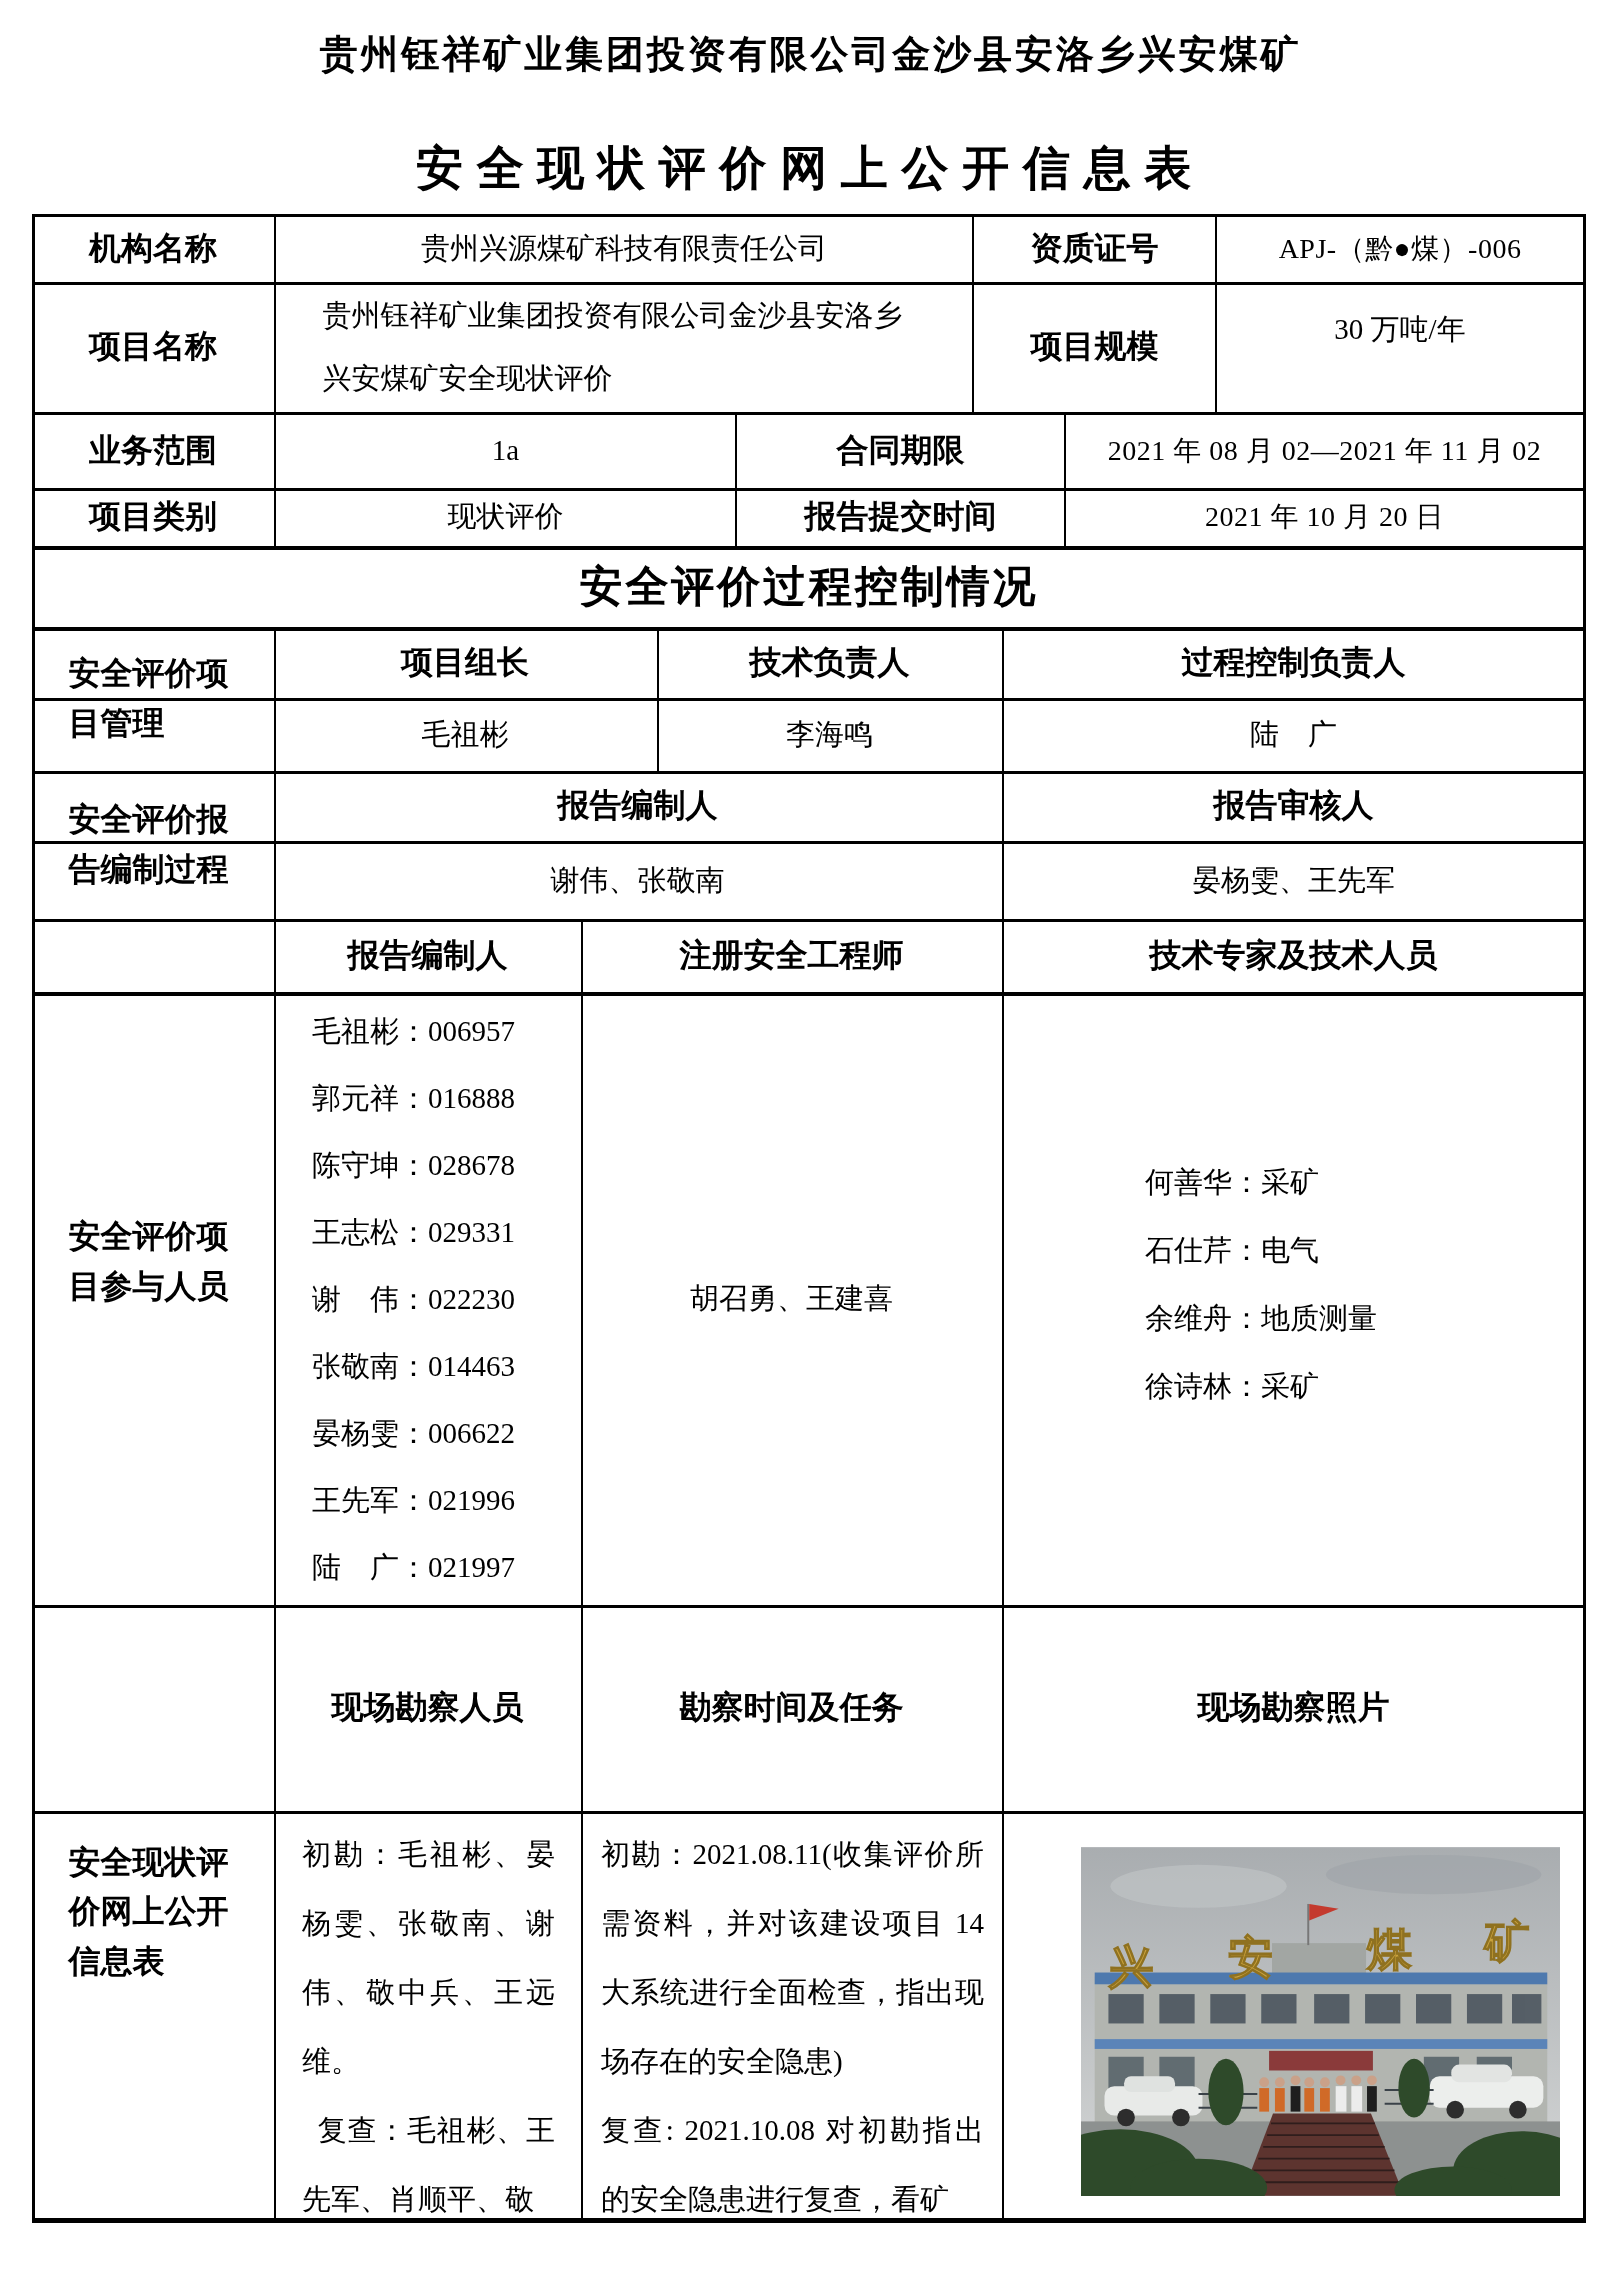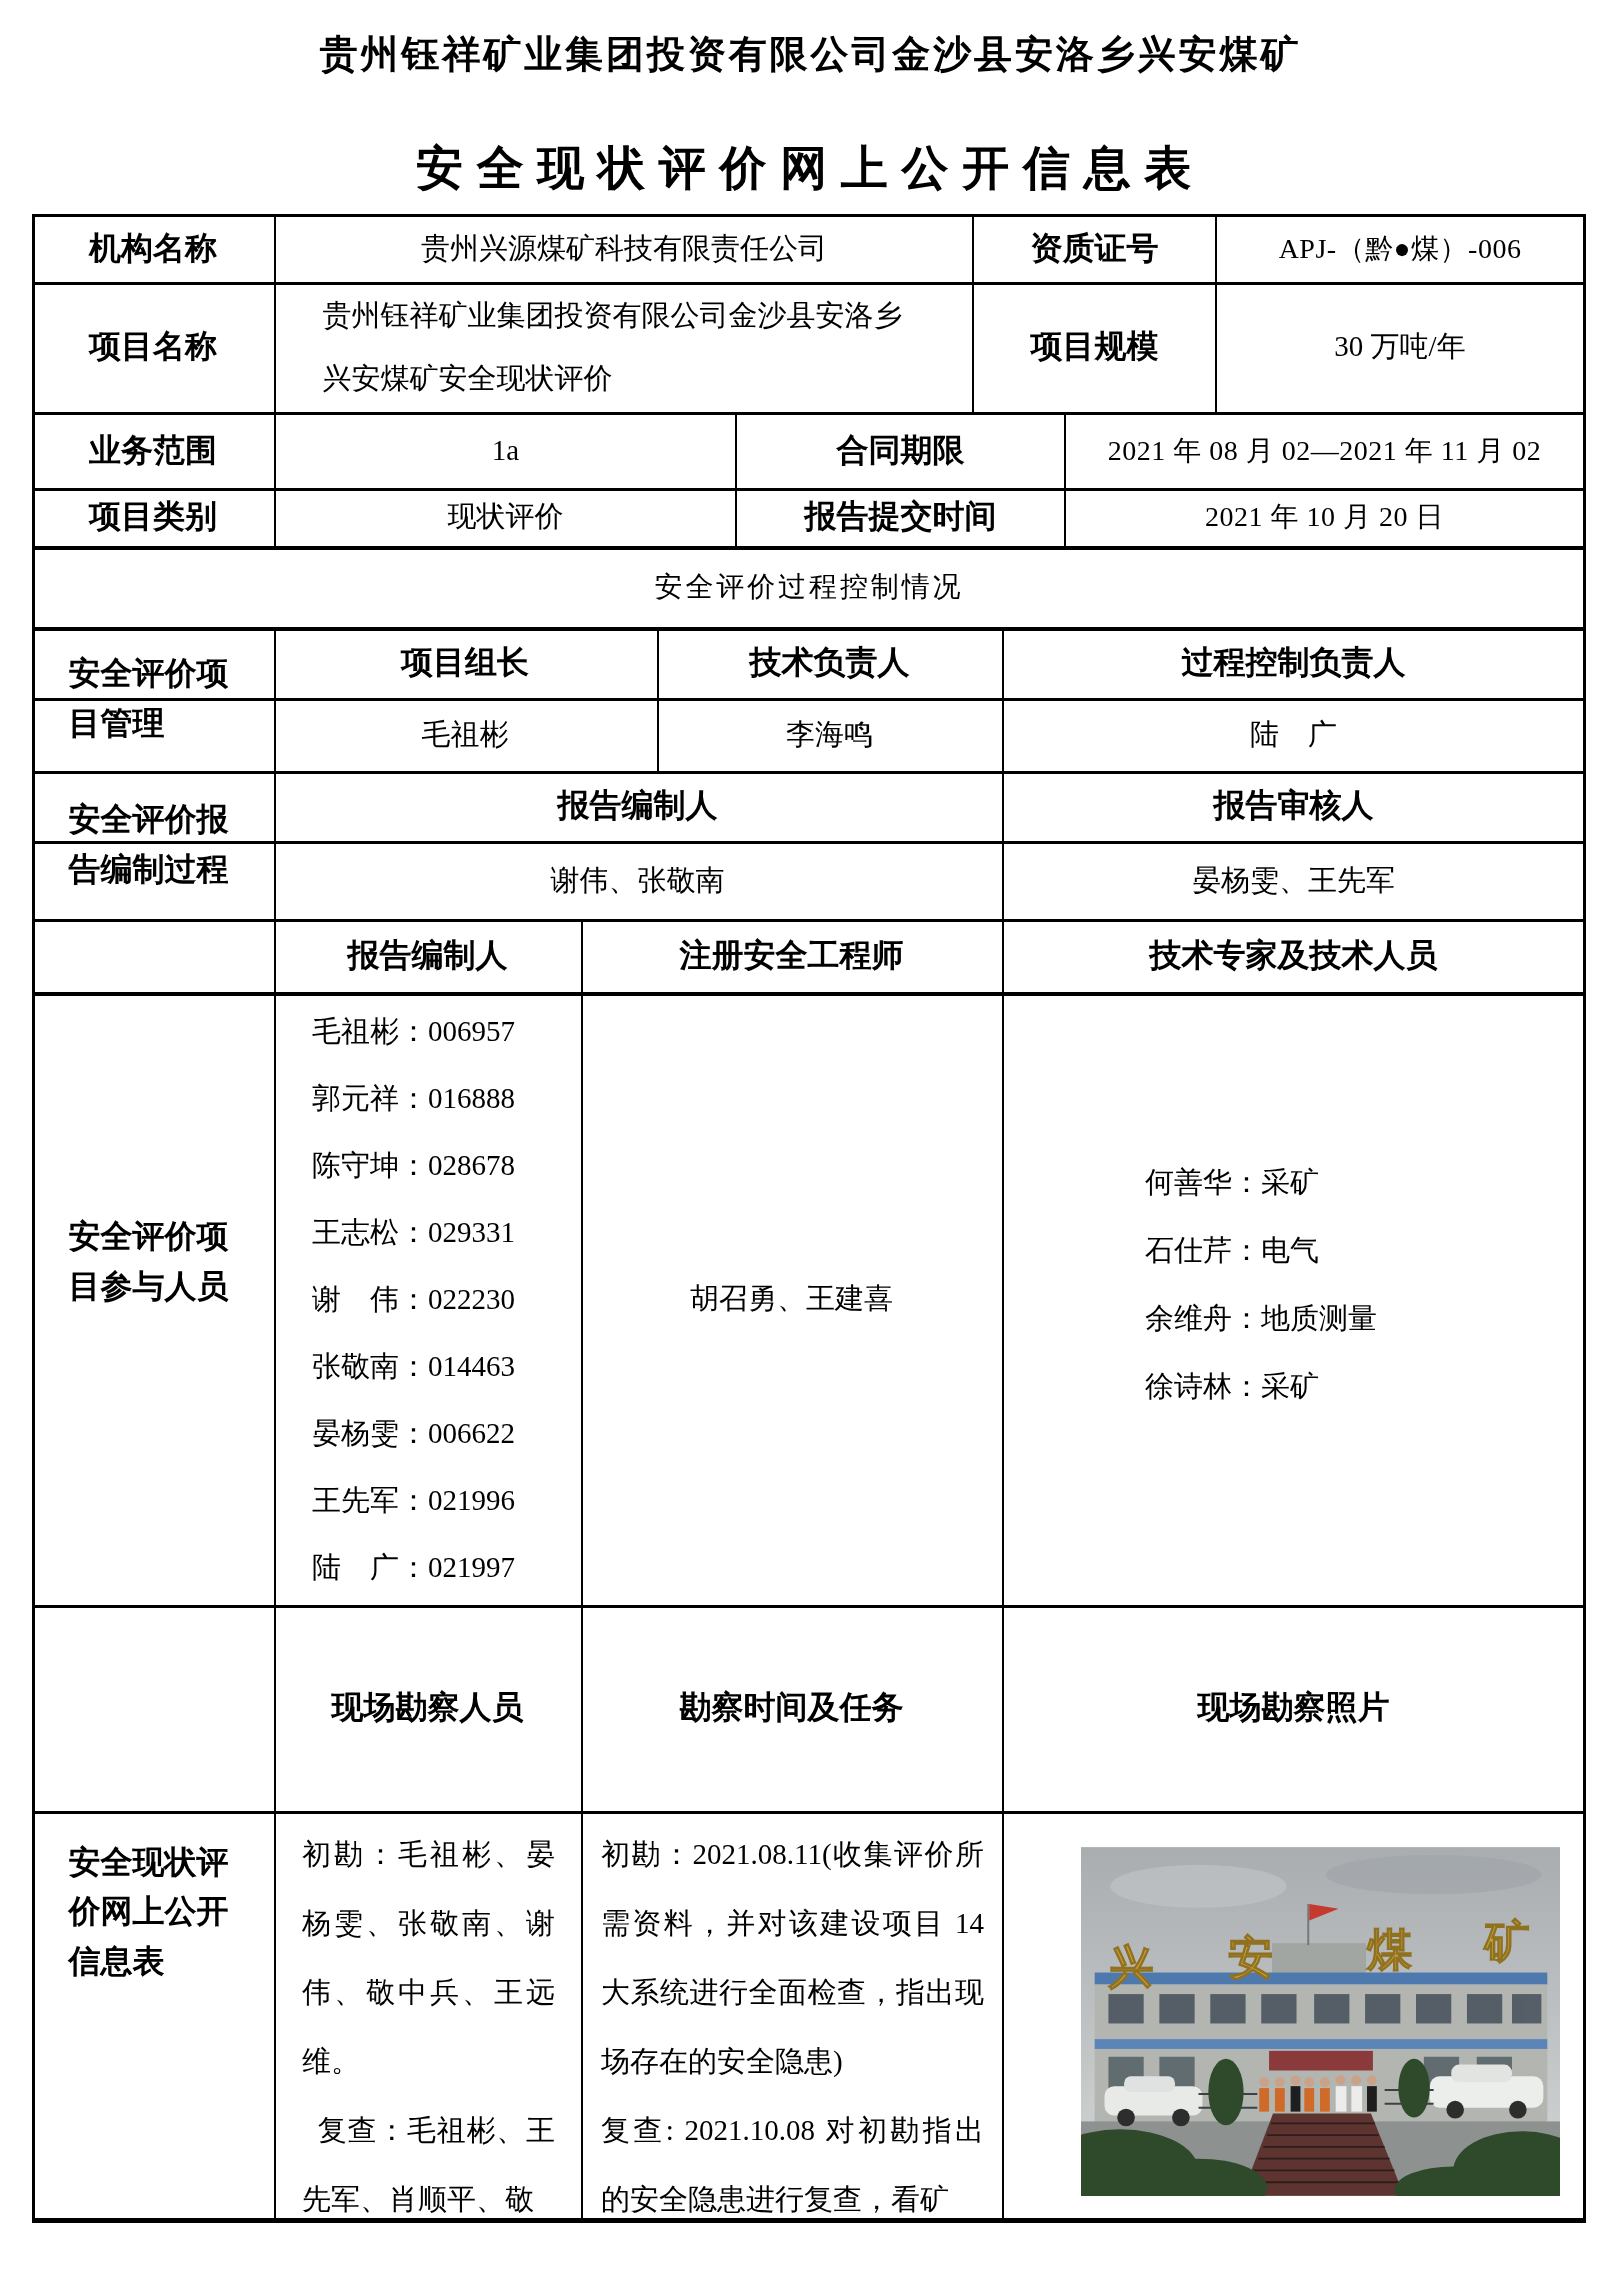--- a/index.html
+++ b/index.html
@@ -9,21 +9,21 @@
   .vl{position:absolute;background:#000;}
   .cell{position:absolute;display:flex;align-items:center;justify-content:center;}
   .lbl{font-family:"Liberation Sans","DejaVu Sans",sans-serif;font-weight:bold;font-size:32px;}
   .lbl .wrap5{width:169px;line-height:1.55;}
   .val{font-size:29px;}
   .num{font-size:28px;letter-spacing:0.5px;}
   .title{position:absolute;left:0;width:100%;text-align:center;font-weight:bold;
          font-family:"Liberation Serif","DejaVu Serif",serif;}
   .t1{top:29px;font-size:38px;letter-spacing:2.9px;}
   .t2{top:137px;font-size:47px;letter-spacing:13.7px;}
-  .sechead{font-family:"Liberation Sans","DejaVu Sans",sans-serif;font-weight:normal;font-size:28px;letter-spacing:2.9px;}
+  .sechead{font-family:"Liberation Sans","DejaVu Sans",sans-serif;font-weight:bold;font-size:43px;letter-spacing:2.9px;}
   .listcol{position:absolute;display:flex;flex-direction:column;justify-content:center;align-items:flex-start;}
   .listcol div{line-height:67px;font-size:29px;white-space:pre;}
   .expcol div{line-height:68px;margin-left:37px;}
   .para{font-size:29px;line-height:69px;text-align:justify;text-justify:inter-character;}
   .txtcell{position:absolute;overflow:hidden;}
   .photo{position:absolute;display:block;}
 </style>
 </head>
 <body>
 
@@ -62,21 +62,21 @@
   <div class="cell lbl" style="left:32px;top:217px;width:242px;height:63px">机构名称</div>
   <div class="cell val" style="left:276px;top:217px;width:696px;height:63px">贵州兴源煤矿科技有限责任公司</div>
   <div class="cell lbl" style="left:974px;top:217px;width:241px;height:63px">资质证号</div>
   <div class="cell num" style="left:1217px;top:217px;width:366px;height:63px">APJ-（黔●煤）-006</div>
 
   <div class="cell lbl" style="left:32px;top:285px;width:242px;height:123px">项目名称</div>
   <div class="cell val" style="left:276px;top:285px;width:696px;height:123px">
     <div style="width:603px;line-height:63px">贵州钰祥矿业集团投资有限公司金沙县安洛乡兴安煤矿安全现状评价</div>
   </div>
   <div class="cell lbl" style="left:974px;top:285px;width:241px;height:123px">项目规模</div>
-  <div class="cell val" style="left:1217px;top:285px;width:366px;height:123px">30 万吨/年</div>
+  <div class="cell val" style="left:1217px;top:268px;width:366px;height:123px">30 万吨/年</div>
 
   <div class="cell lbl" style="left:32px;top:415px;width:242px;height:71px">业务范围</div>
   <div class="cell val" style="left:276px;top:415px;width:459px;height:71px">1a</div>
   <div class="cell lbl" style="left:737px;top:415px;width:327px;height:71px">合同期限</div>
   <div class="cell num" style="left:1066px;top:415px;width:517px;height:71px">2021 年 08 月 02—2021 年 11 月 02</div>
 
   <div class="cell lbl" style="left:32px;top:491px;width:242px;height:52px">项目类别</div>
   <div class="cell lbl" style="left:737px;top:491px;width:327px;height:52px">报告提交时间</div>
   <div class="cell val" style="left:276px;top:491px;width:459px;height:52px">现状评价</div>
   <div class="cell num" style="left:1066px;top:491px;width:517px;height:52px">2021 年 10 月 20 日</div>

